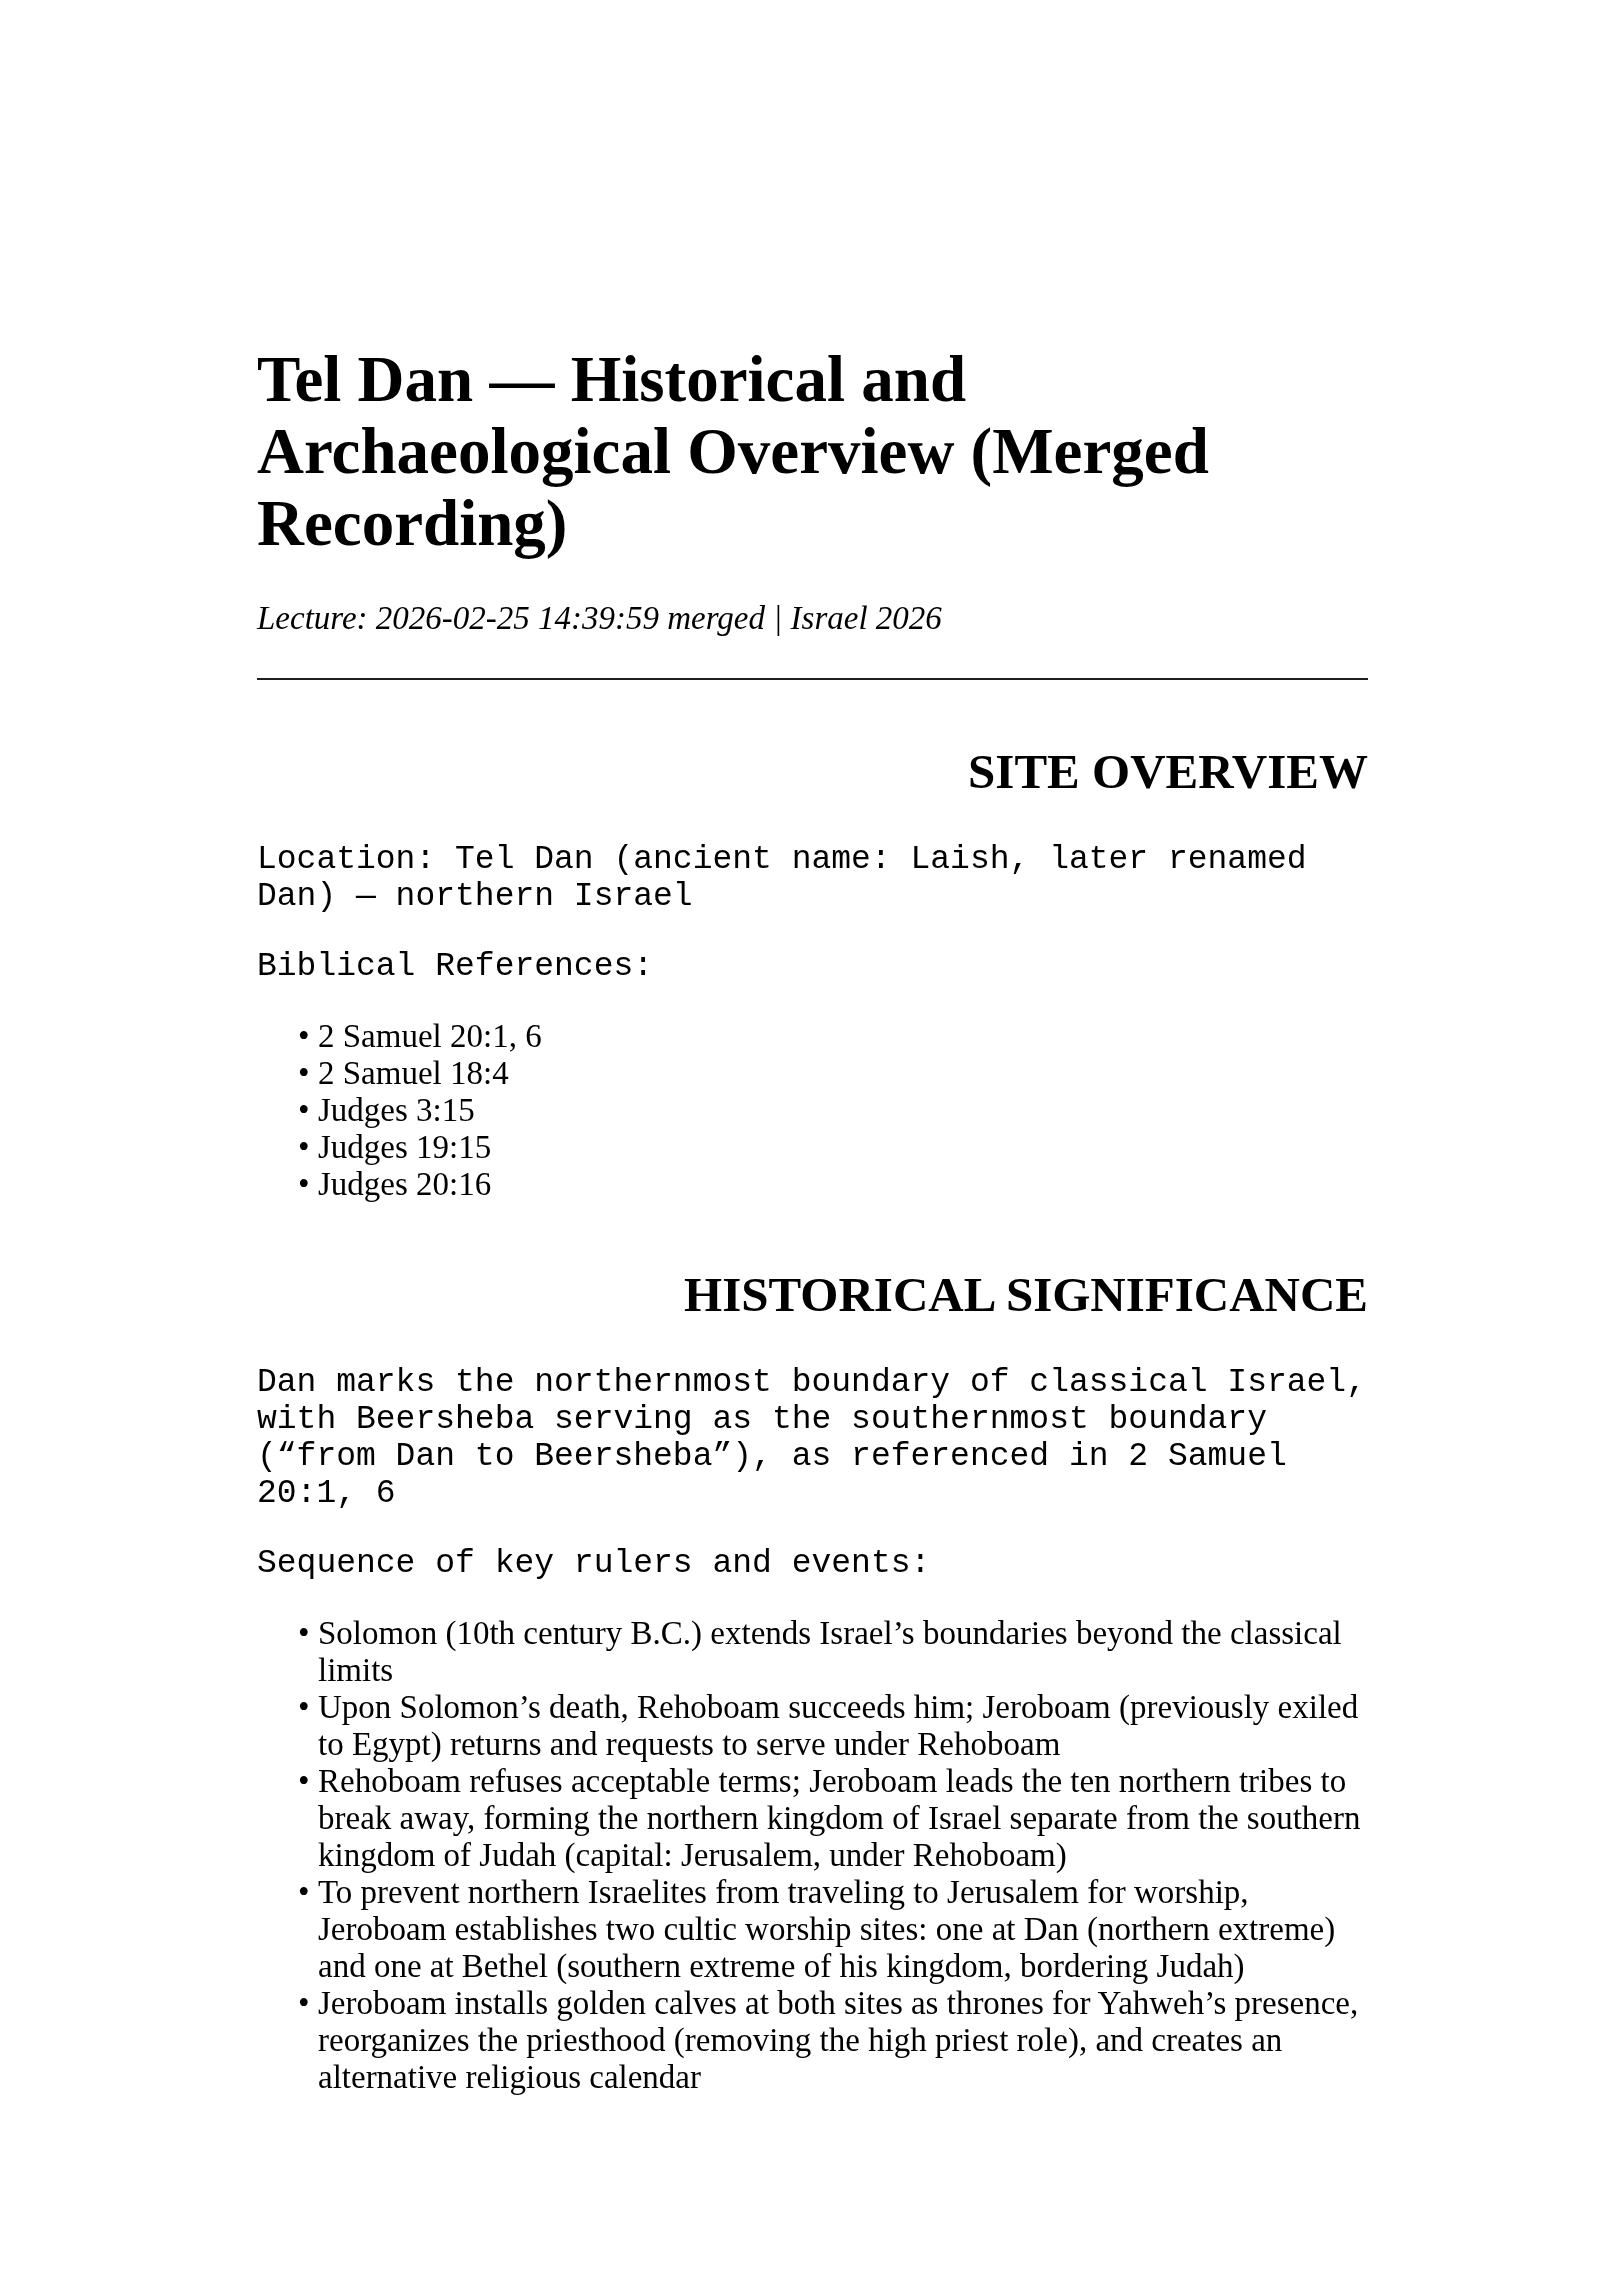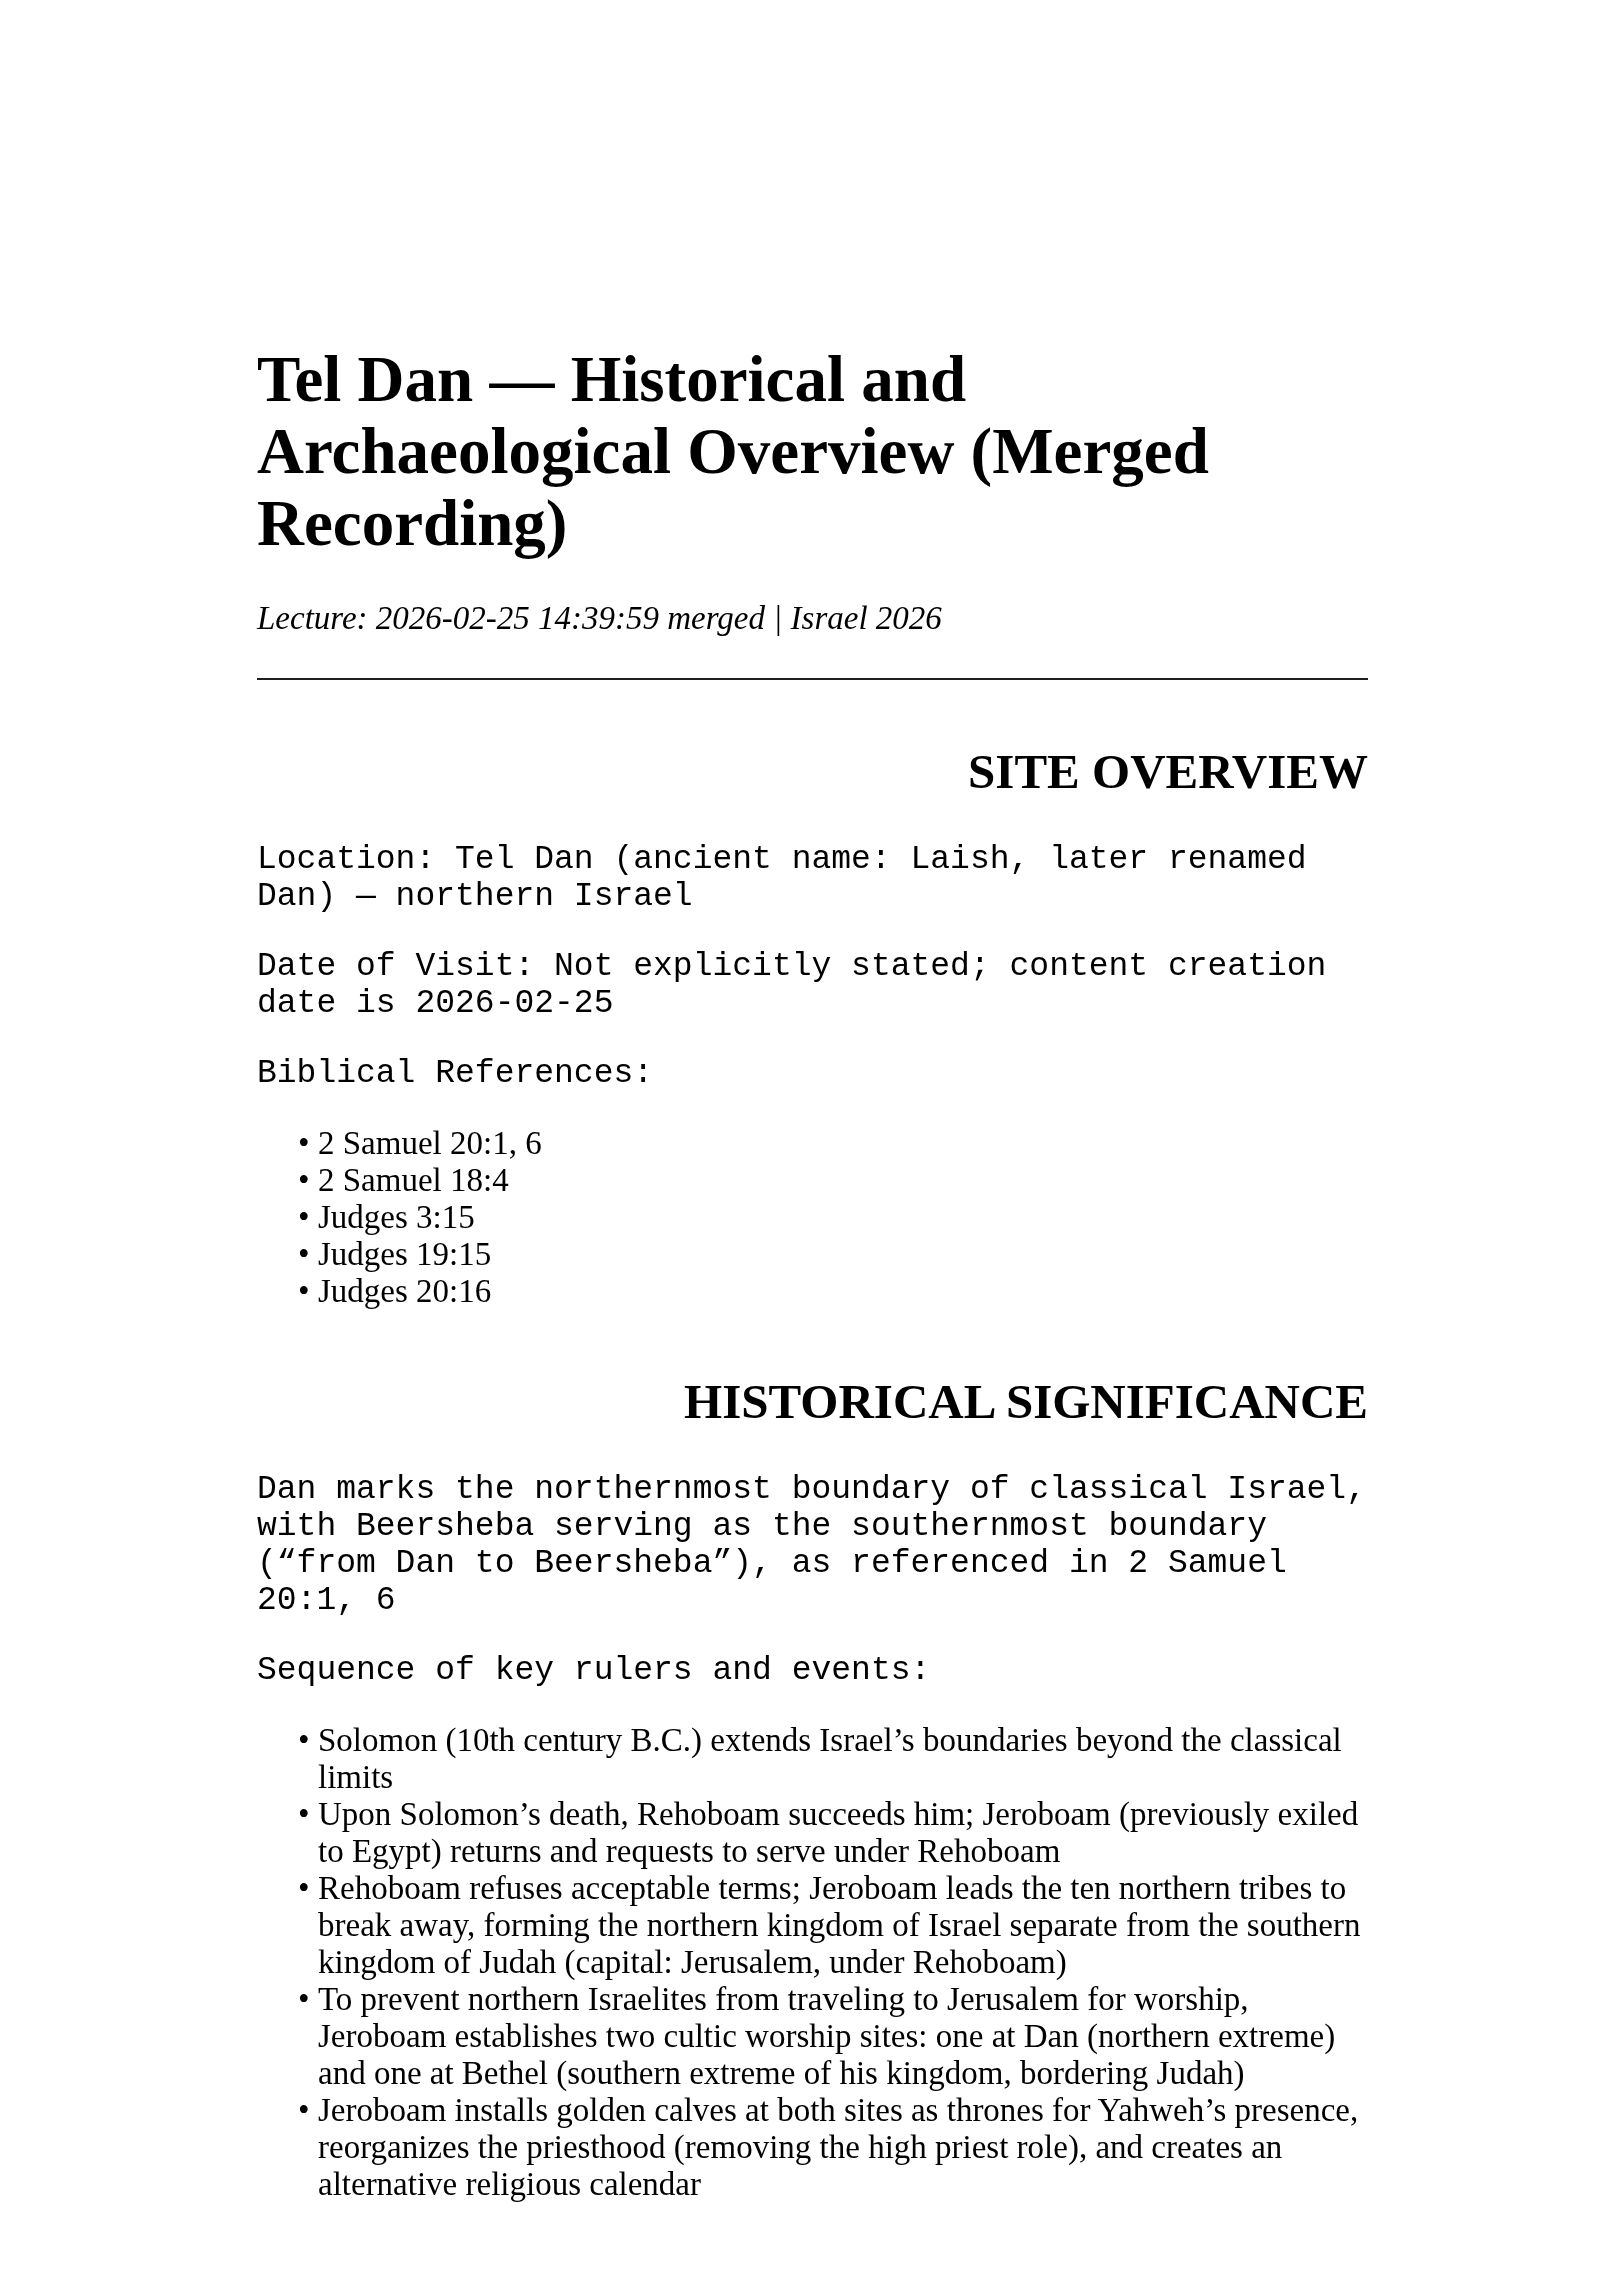--- a/index.html
+++ b/index.html
@@ -74,21 +74,20 @@
   <h1 class="doc-title">Tel Dan — Historical and Archaeological Overview (Merged Recording)</h1>
 
   <p class="meta-line">Lecture: 2026-02-25 14:39:59 merged | Israel 2026</p>
 
   <hr class="rule">
 
   <h2 class="section-heading">SITE OVERVIEW</h2>
 
   <p class="body-para">Location: Tel Dan (ancient name: Laish, later renamed Dan) — northern Israel</p>
 
-  <p class="body-para">Date of Visit: Not explicitly stated; content creation date is 2026-02-25</p>
 
   <p class="body-para">Biblical References:</p>
 
   <ul class="doc-list">
     <li>2 Samuel 20:1, 6</li>
     <li>2 Samuel 18:4</li>
     <li>Judges 3:15</li>
     <li>Judges 19:15</li>
     <li>Judges 20:16</li>
   </ul>

